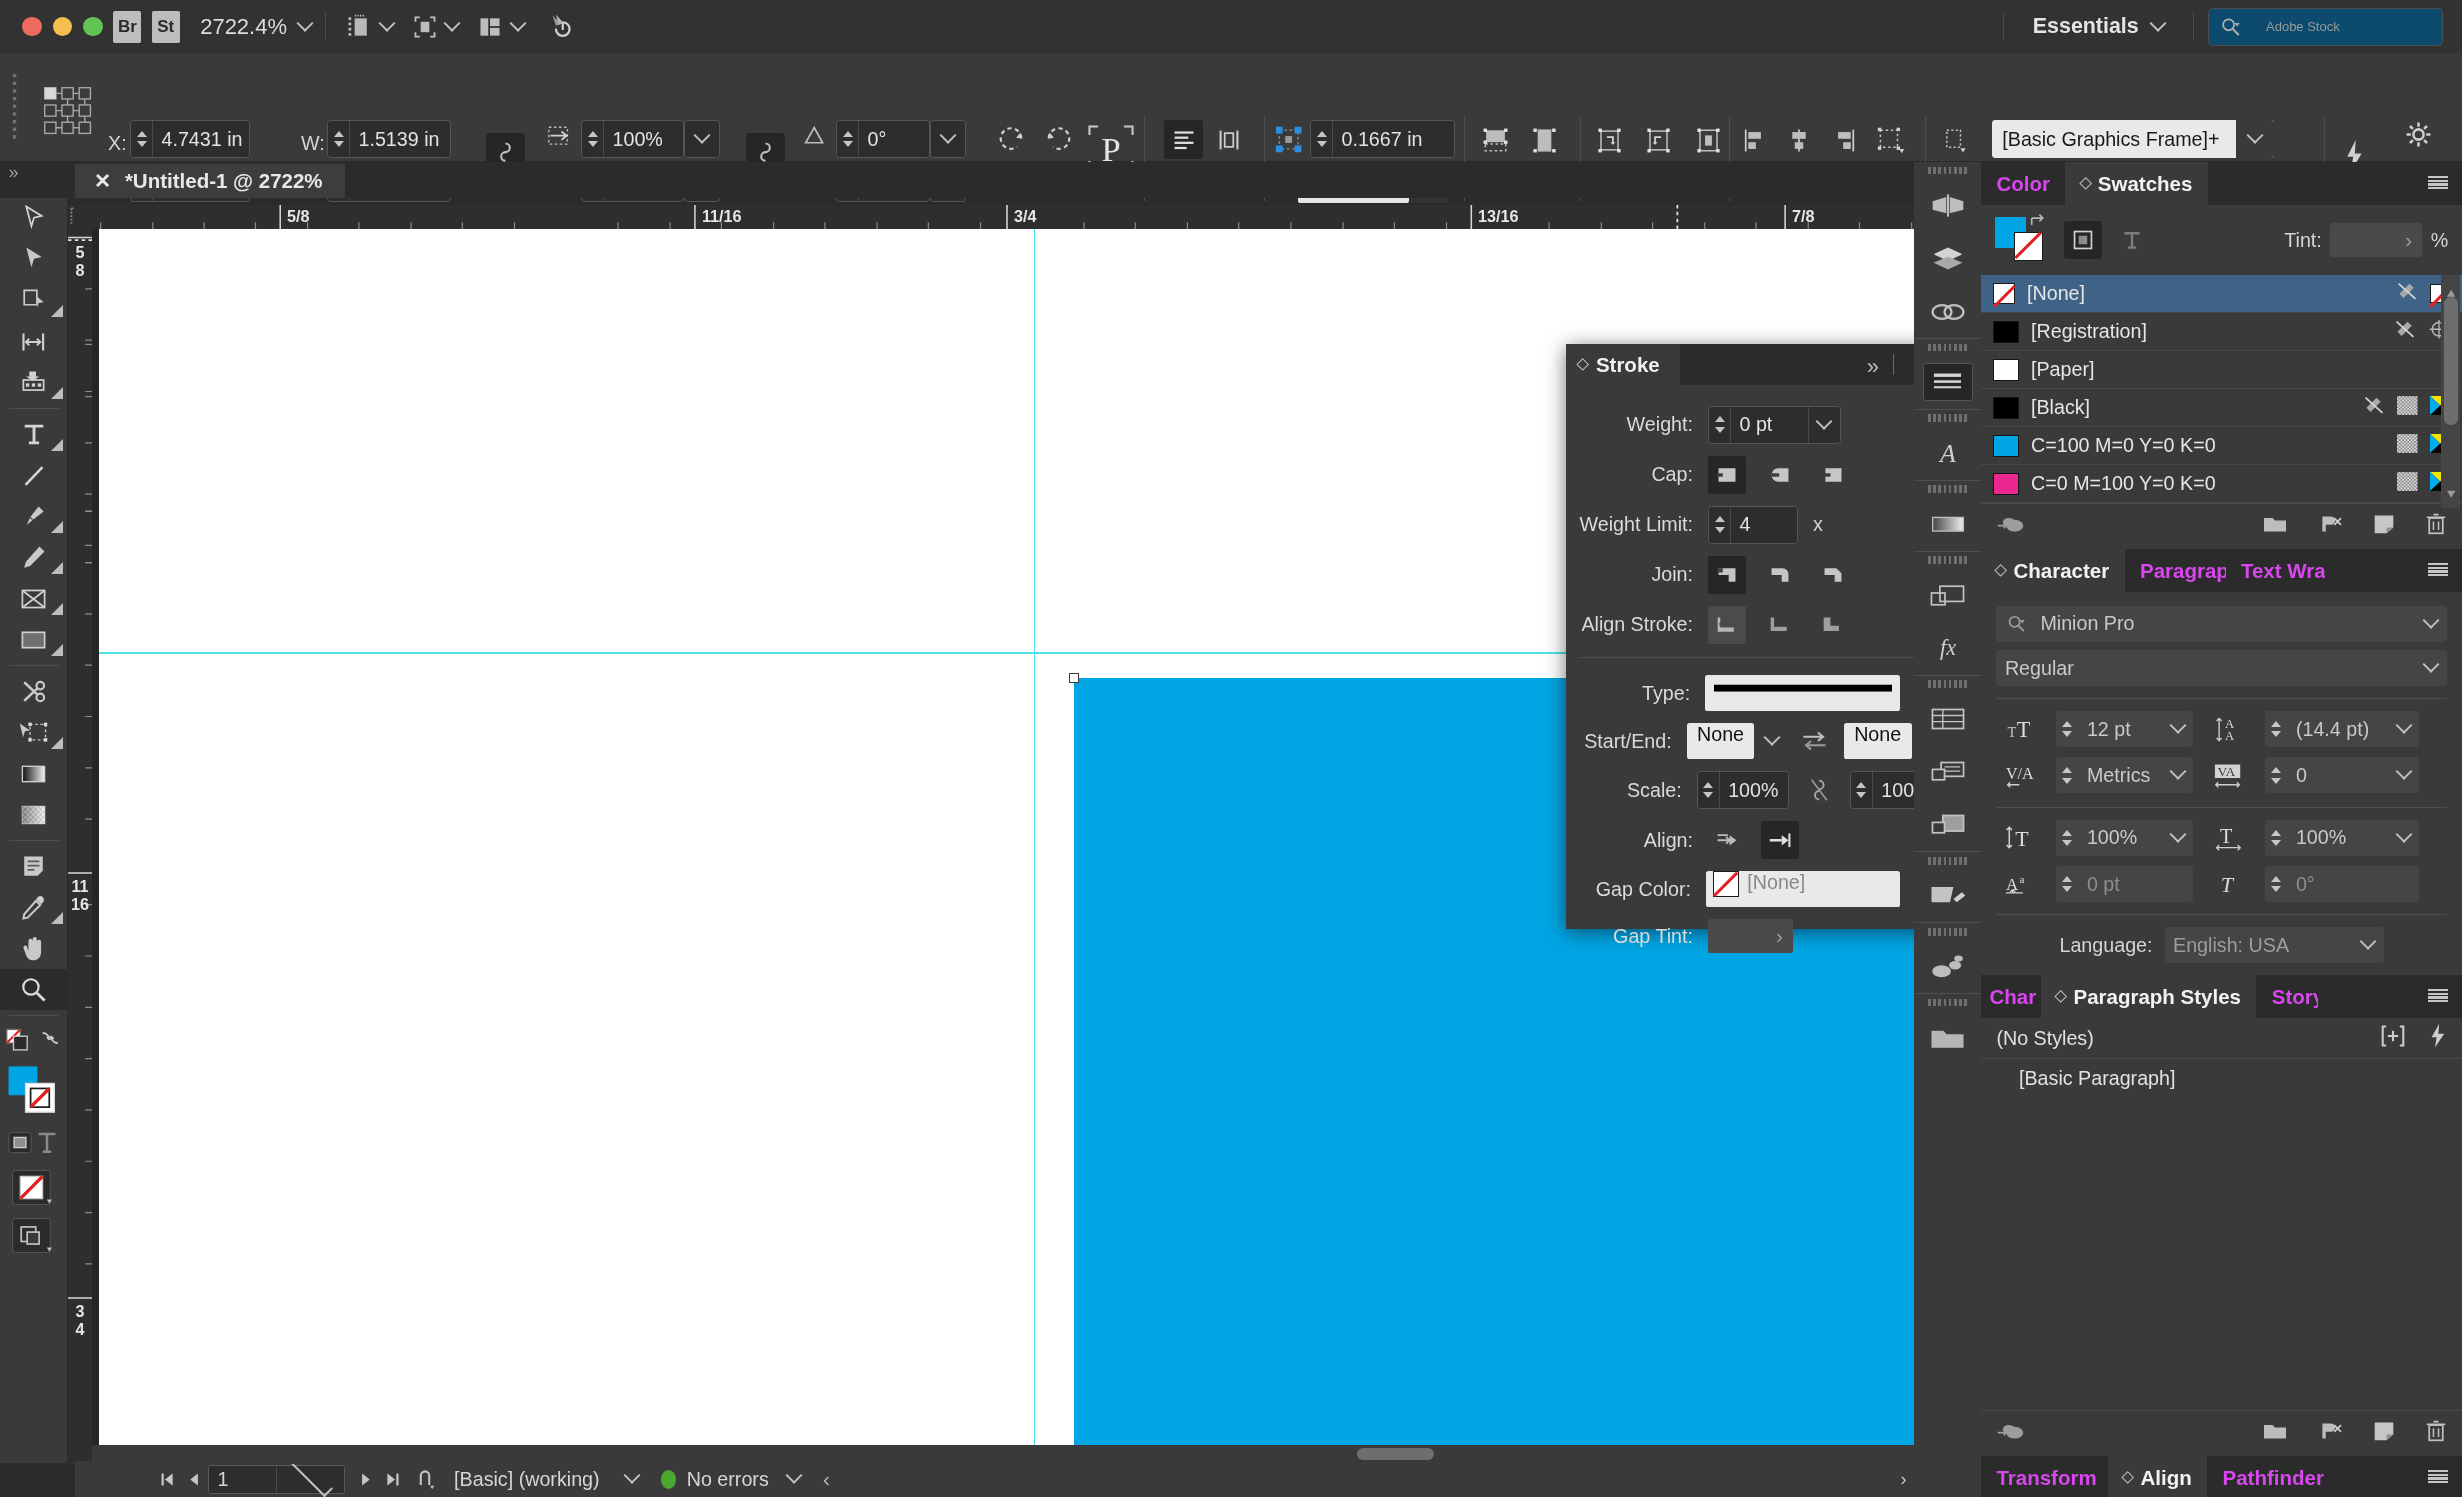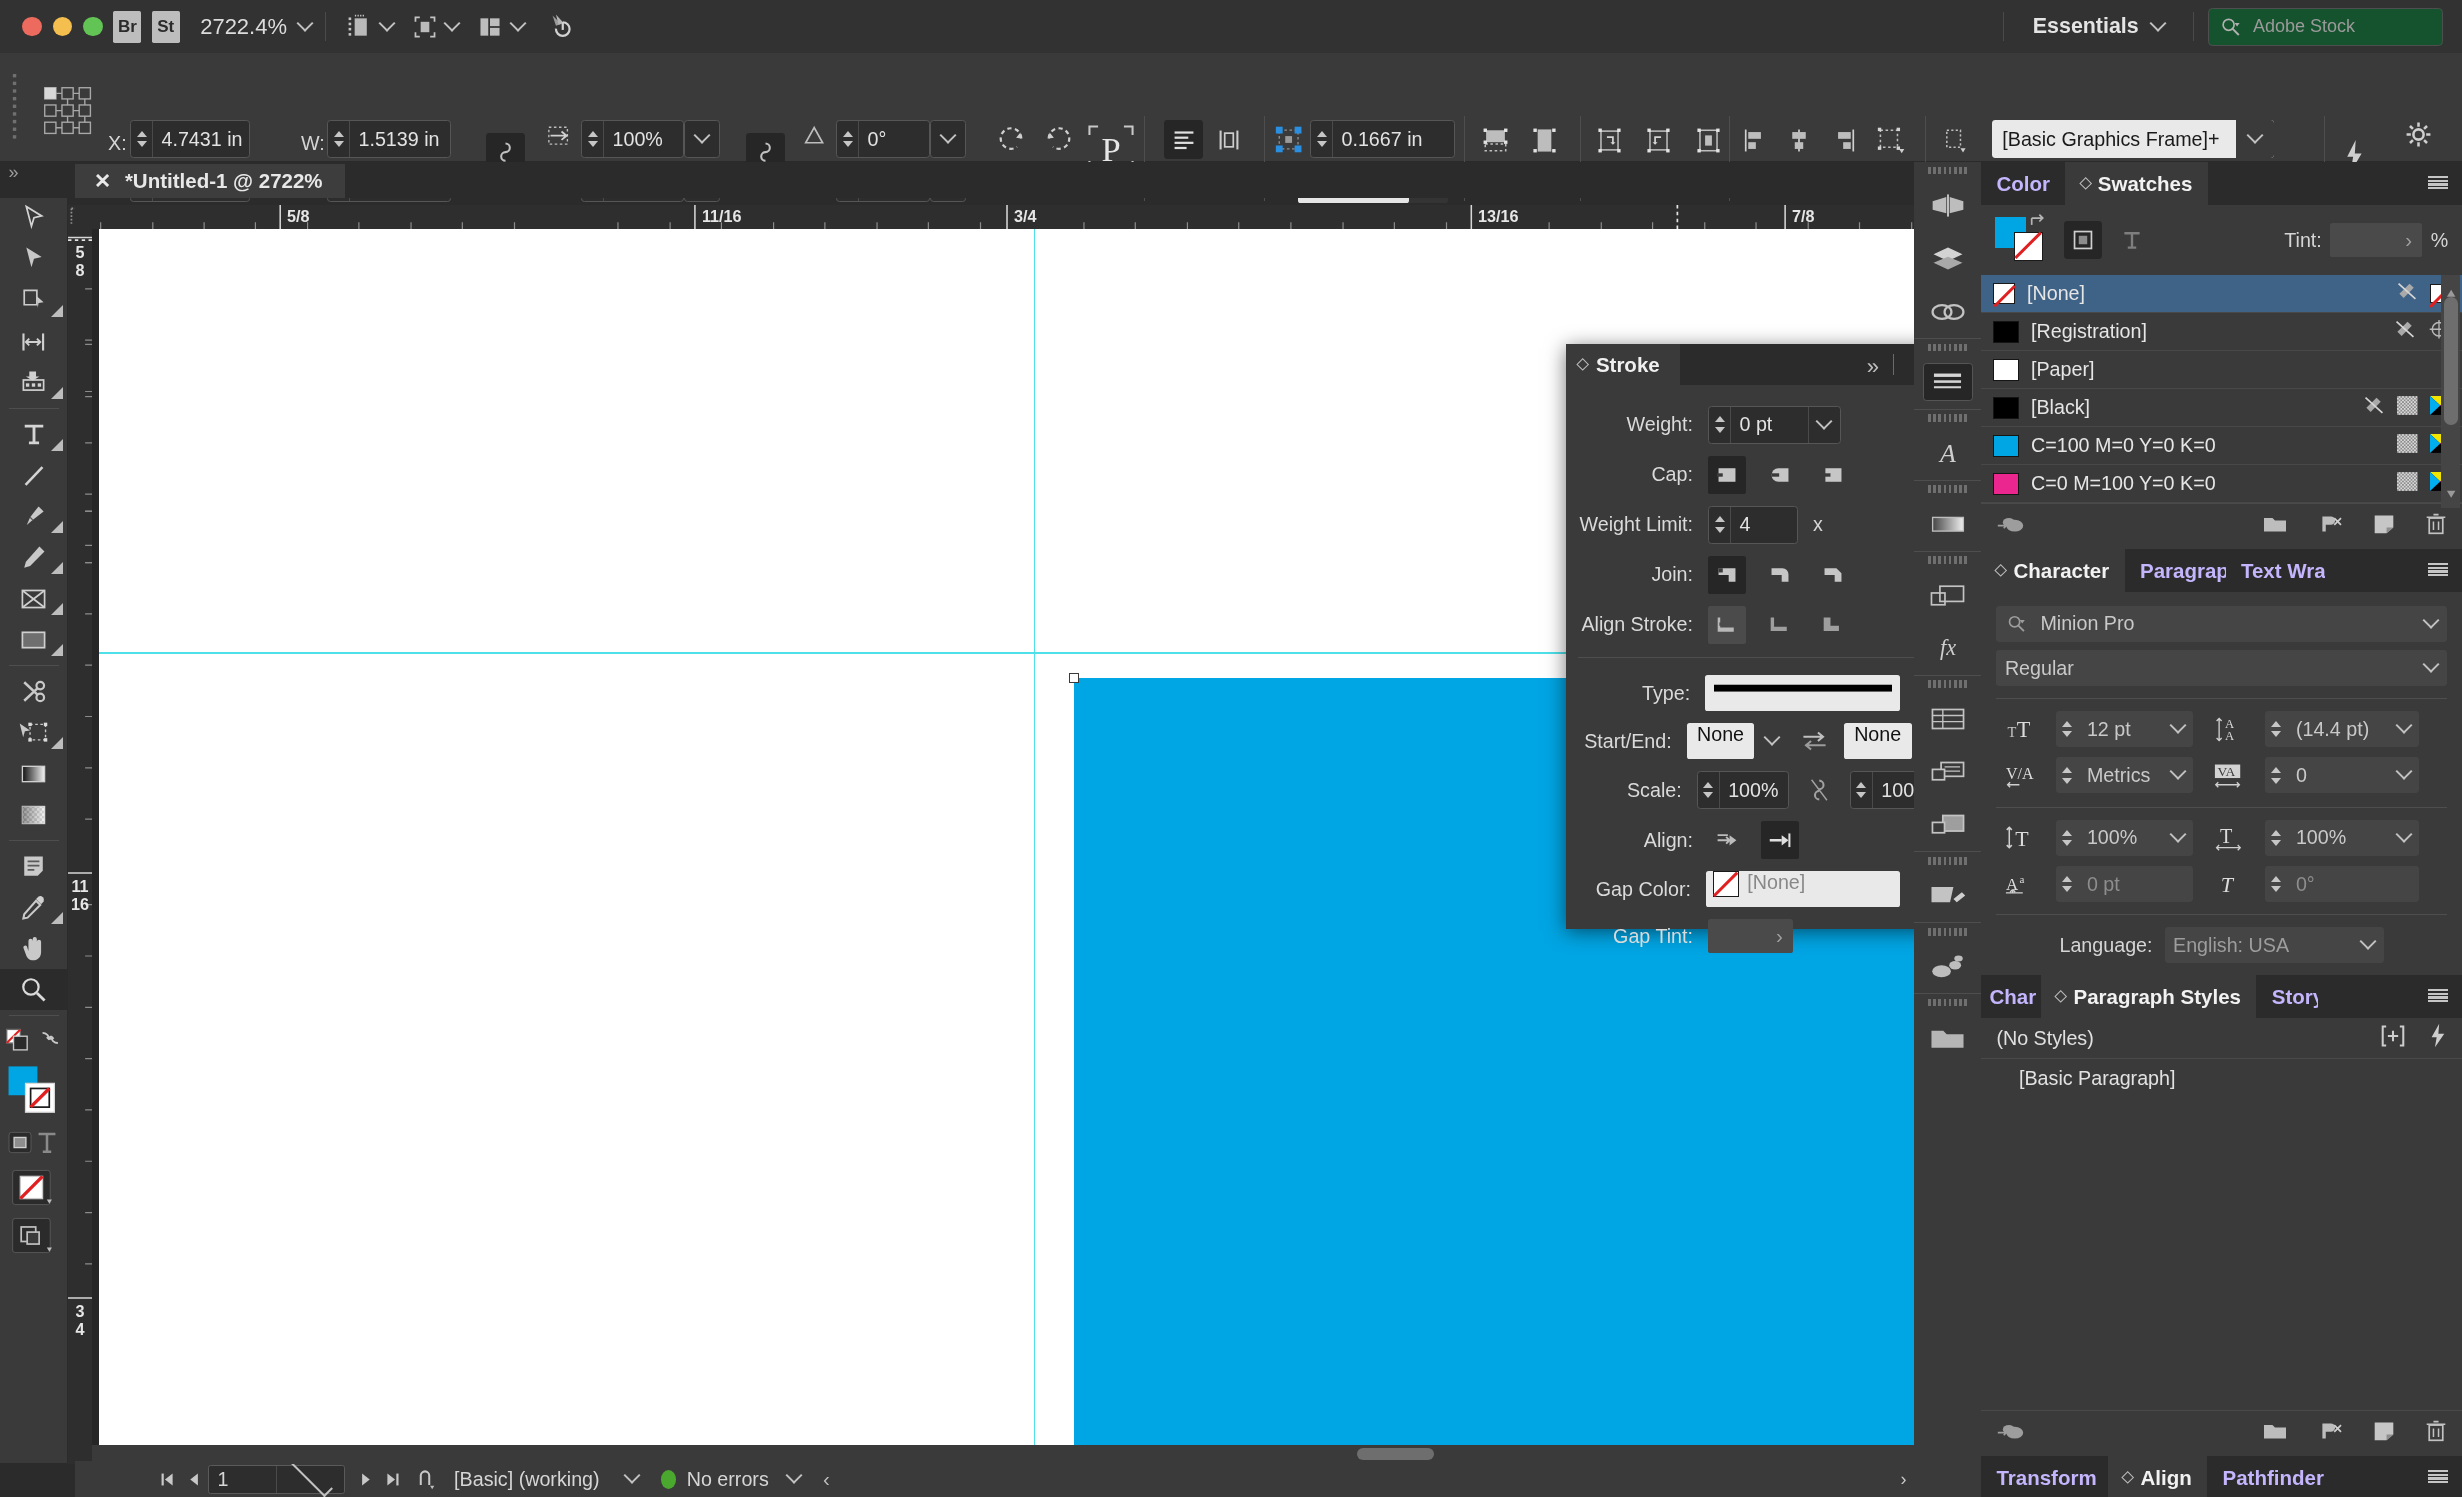--- a/index.html
+++ b/index.html
@@ -31,22 +31,22 @@
   .chev { display:inline-block; width:12px; height:12px; border-right:2.1px solid #c2c2c2; border-bottom:2.1px solid #c2c2c2; transform:rotate(45deg) translate(-2.6px,-2.6px);}
   .vsep { width:0.9px; height:29px; background:#4a4a4a; margin:0 13.7px; }
   .tb-icon { display:flex; align-items:center; gap:8.5px; margin-left:6.8px;}
   #apptitle {
     position:absolute; left:0; right:0; text-align:center; font-size:23px; color:#d8d8d8;
     pointer-events:none;
   }
   #tb-right { margin-left:auto; display:flex; align-items:center; padding-right:19px; gap:0; }
   #essentials { font-size:21.4px; font-weight:bold; color:#e4e4e4; display:flex; align-items:center; gap:13.7px; padding:0 15.4px;}
   #stock {
-    width:235px;height:38px;background:#14532d;border:0.9px solid #4e4e4e;border-radius:4.3px;
-    display:flex;align-items:center;gap:10px;padding:0 12px;color:#9a9a9a;font-size:18px;
+    width:235px;height:38px;background:#0c4a6e;border:0.9px solid #4e4e4e;border-radius:4.3px;
+    display:flex;align-items:center;gap:23px;padding:0 12px;color:#9a9a9a;font-size:13px;
   }
 
   
   #controlbar {
     position:absolute; left:0; top:53px; width:2462px; height:109px;
     background:#3a3a3a; border-bottom:0.9px solid #2a2a2a;
   }
   .fld {
     background:#2d2d2d;border:0.9px solid #565656;border-radius:3.4px;height:38px;
     display:flex;align-items:center;color:#e3e3e3;font-size:19.7px;
@@ -132,21 +132,21 @@
   #dockrail { position:absolute; right:481px; top:162px; width:67px; bottom:0; background:#3a3a3a; }
   .rail-item { width:67px;height:53px;display:flex;align-items:center;justify-content:center; }
   .rail-item.on { }
   .rail-item.on .boxi { background:#262626; border:0.9px solid #555; border-radius:3.4px; }
   .raildots { width:67px;height:17px;display:flex;align-items:center;justify-content:center;gap:2.6px;}
   .raildots i { width:2.6px;height:7.7px;background:#6f6f6f; display:block;}
   .raildiv { height:0.9px;background:#4e4e4e; }
 
   #dock { position:absolute; right:0; top:162px; width:481px; bottom:0; background:#3a3a3a; }
   .ptabs { height:43px; background:#2b2b2b; display:flex; align-items:flex-end; position:relative;}
-  .ptab2 { height:43px; display:flex; align-items:center; gap:7.7px; padding:0 15.4px; font-size:20.5px; font-weight:bold; color:#c4b5fd; white-space:nowrap;}
+  .ptab2 { height:43px; display:flex; align-items:center; gap:7.7px; padding:0 15.4px; font-size:20.5px; font-weight:bold; color:#d946ef; white-space:nowrap;}
   .ptab2.active { background:#3a3a3a; color:#f2f2f2; }
   .ptabs .hamb { position:absolute; right:13.7px; top:13.7px; }
   .swrow { height:38px; display:flex; align-items:center; gap:12px; padding:0 12px; border-bottom:0.9px solid #484848; }
   .swrow.sel { background:#3f6287; }
   .swchip { width:26px;height:22px;border:1.3px solid #151515; flex:none;}
   .swname { flex:1; font-size:19.7px; color:#e6e6e6; white-space:nowrap; }
   .cfld { height:36px;background:#454545;border-radius:3.4px;display:flex;align-items:center;color:#c9c9c9;font-size:19.7px;}
   .cfld .cs { width:22px;display:flex;flex-direction:column;gap:4.3px;align-items:center;justify-content:center;flex:none;}
   .cfld .cv { flex:1; padding:0 8.5px; white-space:nowrap;}
   .cfld .cd { width:31px;display:flex;align-items:center;justify-content:center;flex:none;}

